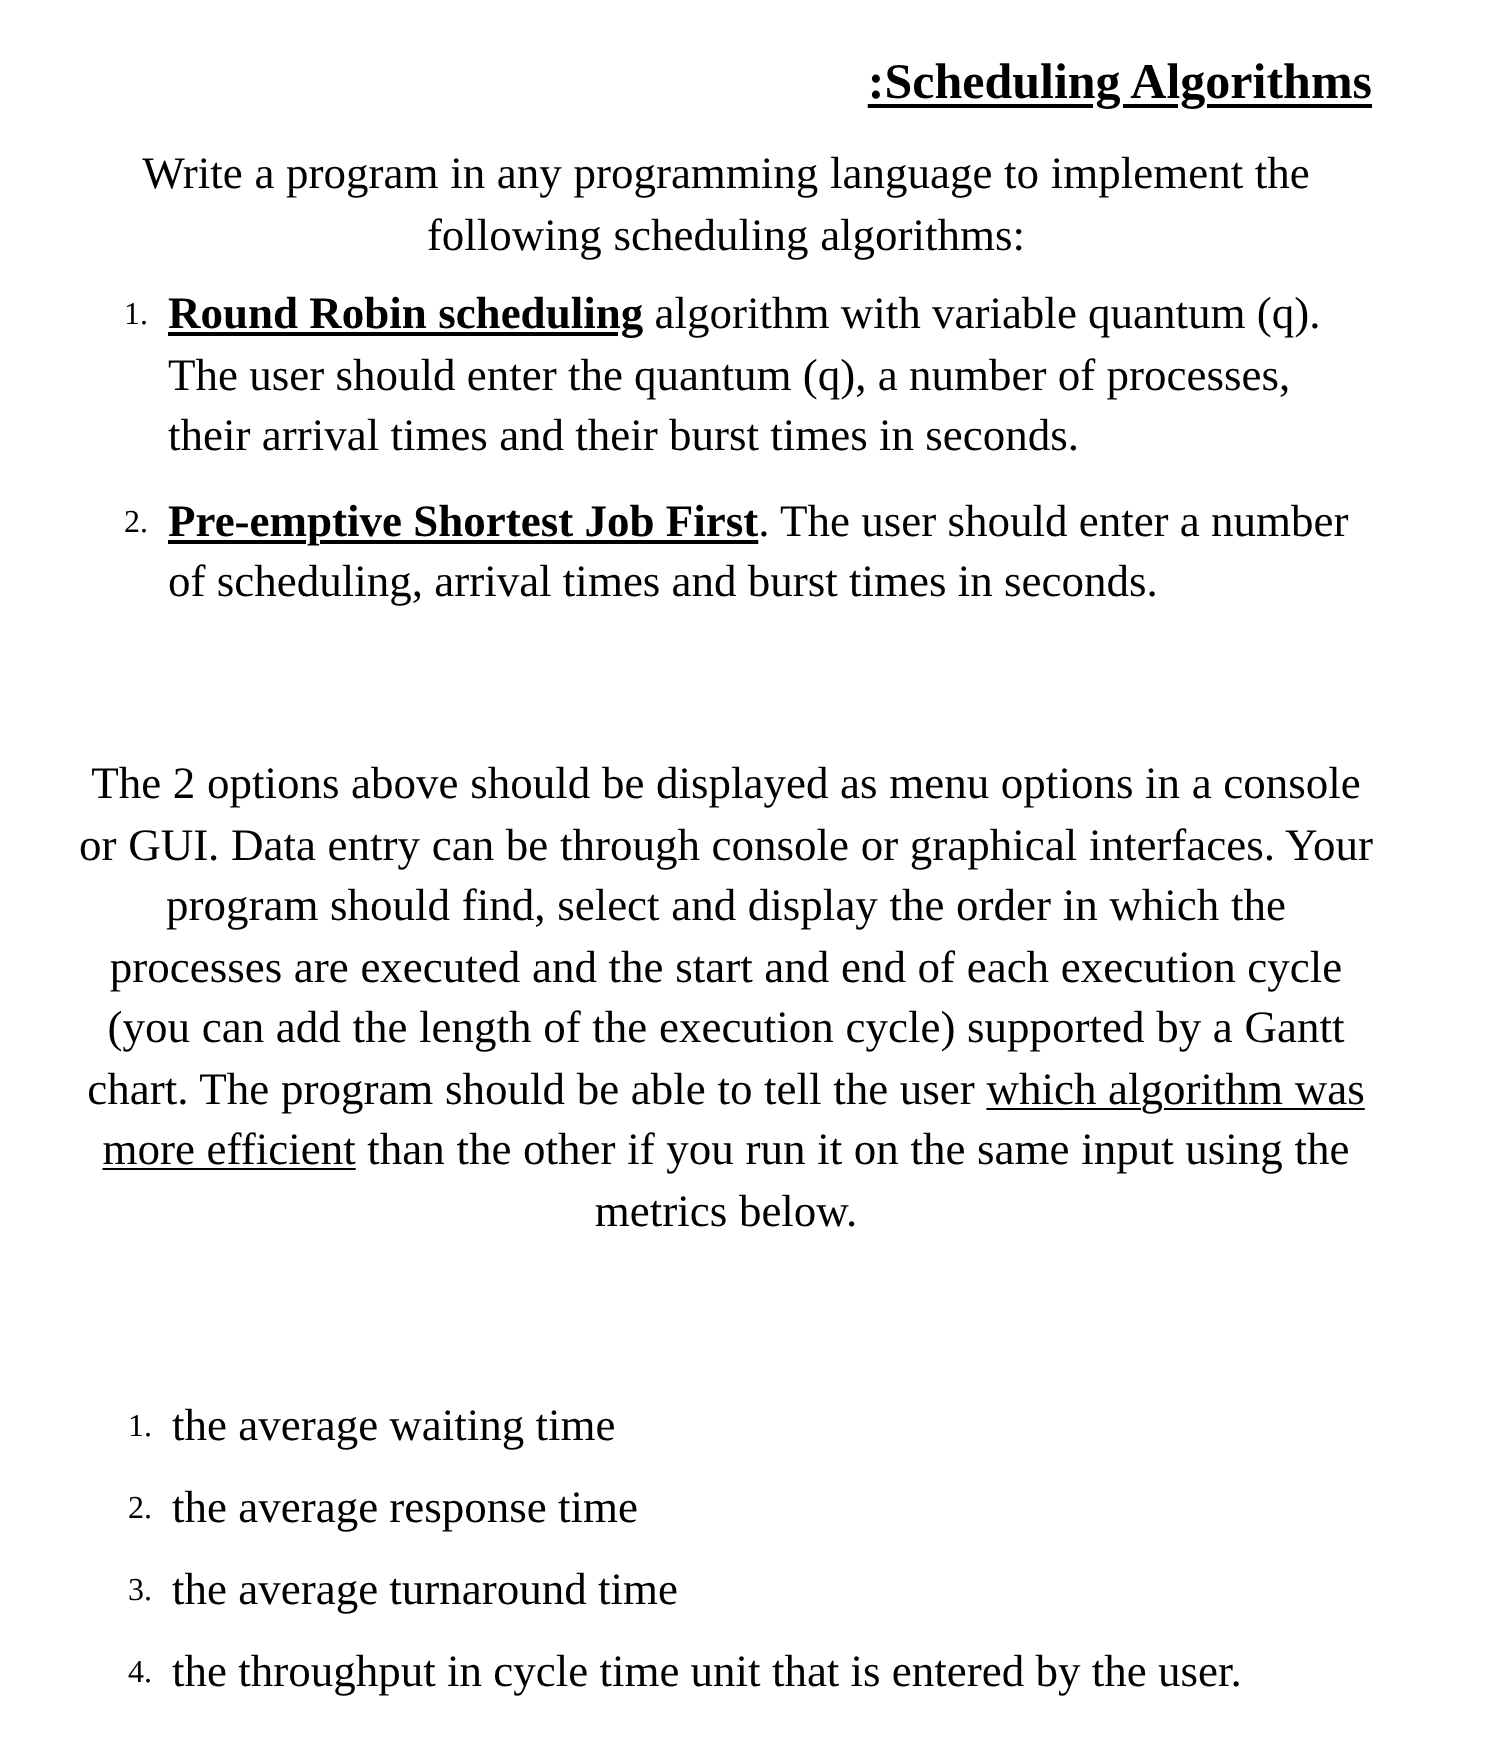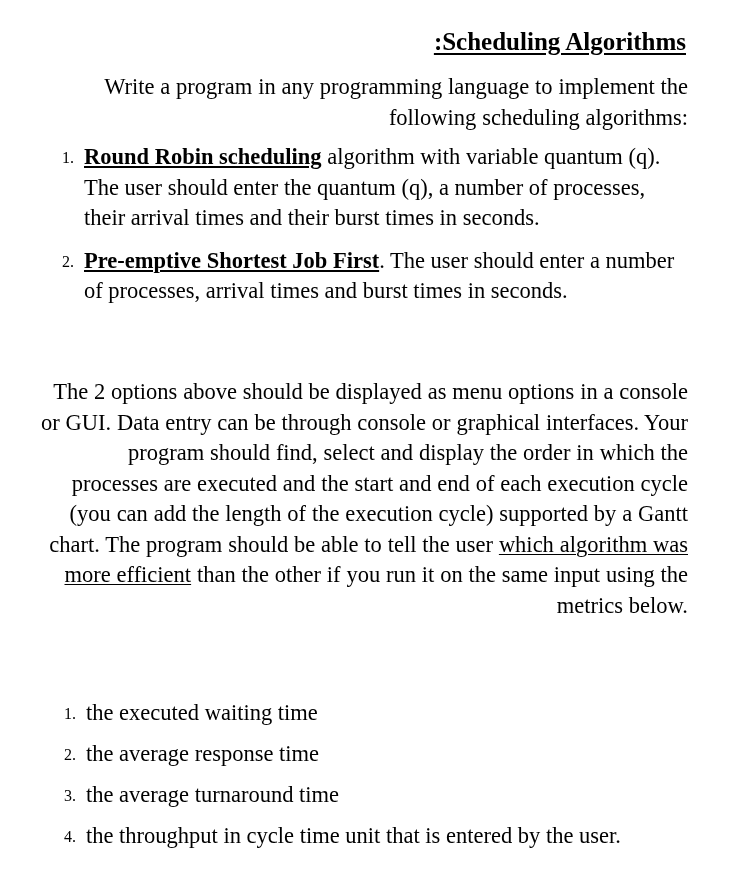--- a/index.html
+++ b/index.html
@@ -44,21 +44,21 @@
     text-underline-offset: 3px;
   }
 
   
   .body-block {
     position: absolute;
     left: 38px;
     width: 650px;
     font-size: 22.5px;
     line-height: 30.5px;
-    text-align: right;
+    text-align: center;
     word-spacing: 0.2px;
   }
   .p-intro   { top: 72px; }
   .p-mid     { top: 377px; }
   .p-atend   { top: 636px; }
 
   .u  { text-decoration: underline; text-underline-offset: 2px; text-decoration-thickness: 1px; }
   .bu { font-weight: bold; text-decoration: underline; text-underline-offset: 2px; text-decoration-thickness: 2px; margin-top: 36px; }
 
   
@@ -114,33 +114,33 @@
     <span>Write a program in any programming language to implement the following scheduling algorithms:</span>
   </div>
 
   <ol class="olist list-top">
     <li>
       <span class="marker">1.</span>
       <span class="li-text"><span class="bu">Round Robin scheduling</span><span> algorithm with variable quantum (q). The user should enter the quantum (q), a number of processes, their arrival times and their burst times in seconds.</span></span>
     </li>
     <li>
       <span class="marker">2.</span>
-      <span class="li-text"><span class="bu">Pre-emptive Shortest Job First</span><span>. The user should enter a number of processes, arrival times and burst times in seconds.</span></span>
+      <span class="li-text"><span class="bu">Pre-emptive Shortest Job First</span><span>. The user should enter a number of scheduling, arrival times and burst times in seconds.</span></span>
     </li>
   </ol>
 
   <div class="body-block p-mid">
     <span>The 2 options above should be displayed as menu options in a console or GUI. Data entry can be through console or graphical interfaces. Your program should find, select and display the order in which the processes are executed and the start and end of each execution cycle (you can add the length of the execution cycle) supported by a Gantt chart. The program should be able to tell the user </span><span class="u">which algorithm was more efficient</span><span> than the other if you run it on the same input using the metrics below.</span>
   </div>
 
 
   <ol class="olist list-bottom">
     <li>
       <span class="marker">1.</span>
-      <span class="li-text">the executed waiting time</span>
+      <span class="li-text">the average waiting time</span>
     </li>
     <li>
       <span class="marker">2.</span>
       <span class="li-text">the average response time</span>
     </li>
     <li>
       <span class="marker">3.</span>
       <span class="li-text">the average turnaround time</span>
     </li>
     <li>

